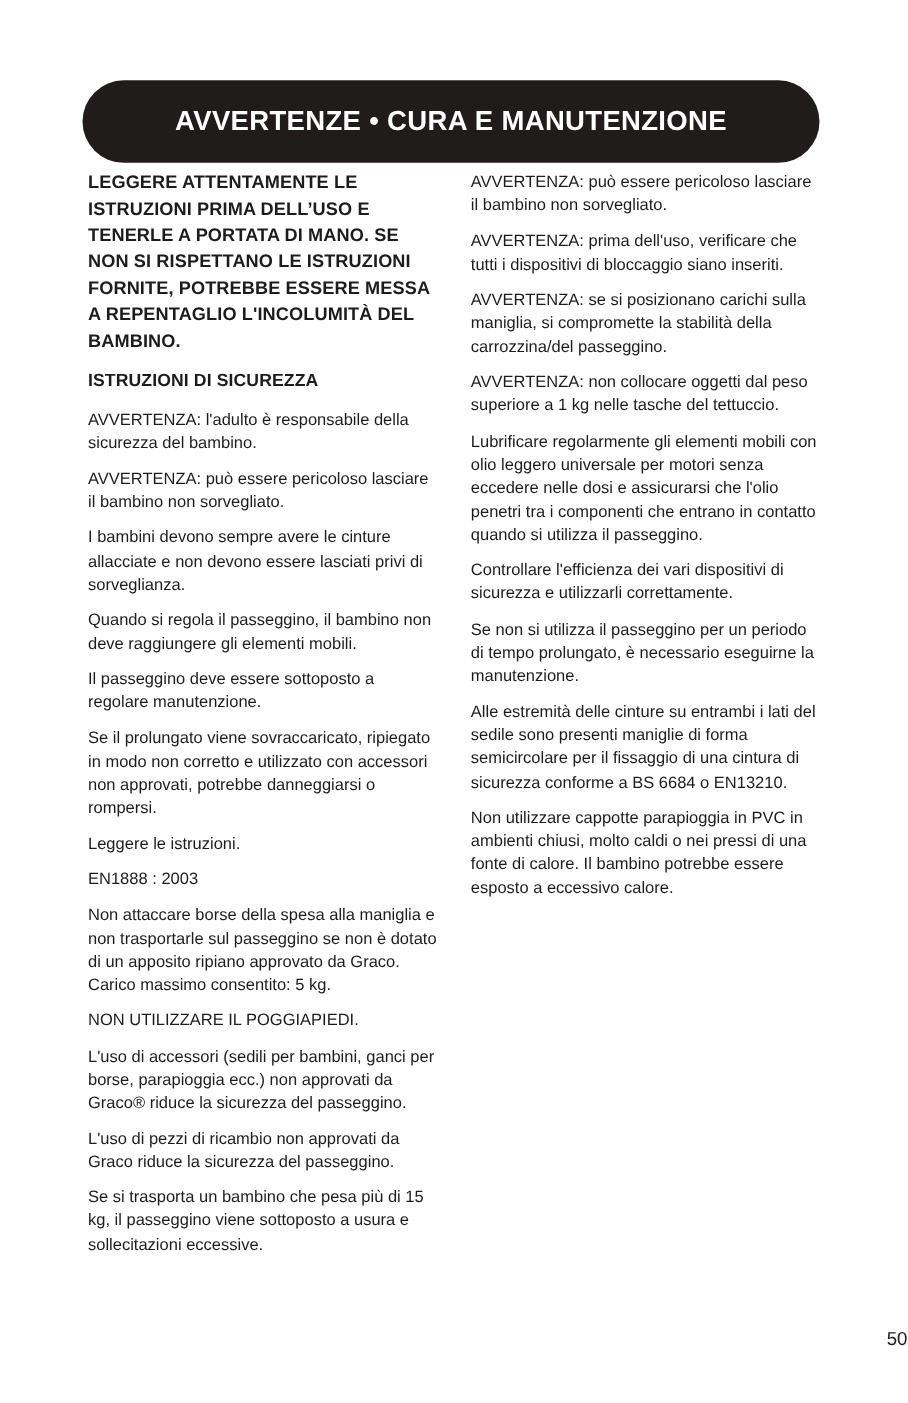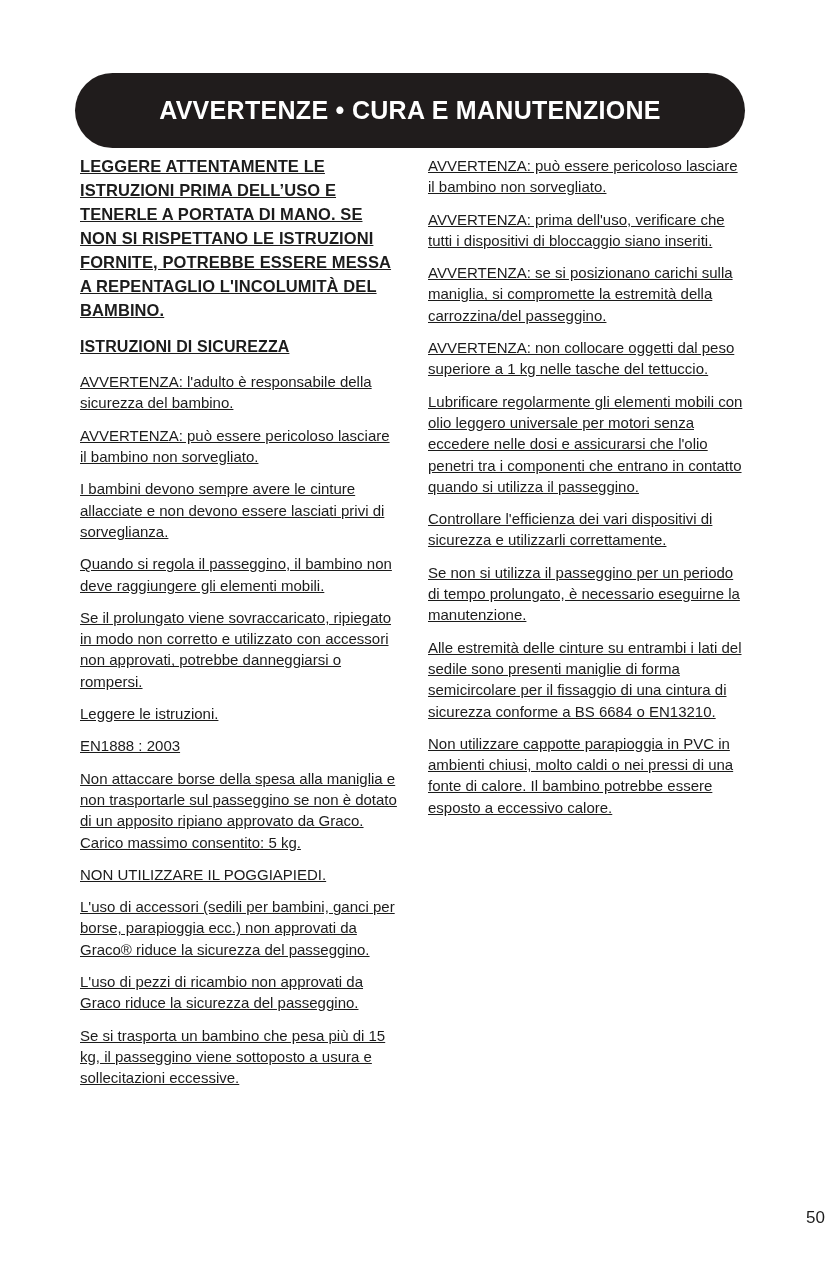--- a/index.html
+++ b/index.html
@@ -35,21 +35,20 @@
     letter-spacing: 0.3px;
     white-space: nowrap;
   }
   .columns {
     position: absolute;
     top: 155px;
     left: 80px;
     width: 665px;
     display: flex;
     gap: 30px;
-    text-decoration: underline;
   }
   .column {
     width: 318px;
     flex: 0 0 318px;
   }
   .para {
     margin: 0 0 11px 0;
     font-size: 15px;
     line-height: 1.42;
     color: #1c1c1c;
@@ -87,33 +86,34 @@
   </div>
 
   <div class="columns">
     <div class="column">
         <p class="para lead">LEGGERE ATTENTAMENTE LE ISTRUZIONI PRIMA DELL’USO E TENERLE A PORTATA DI MANO. SE NON SI RISPETTANO LE ISTRUZIONI FORNITE, POTREBBE ESSERE MESSA A REPENTAGLIO L'INCOLUMITÀ DEL BAMBINO.</p>
         <p class="para heading">ISTRUZIONI DI SICUREZZA</p>
         <p class="para body">AVVERTENZA: l'adulto è responsabile della sicurezza del bambino.</p>
         <p class="para body">AVVERTENZA: può essere pericoloso lasciare il bambino non sorvegliato.</p>
         <p class="para body">I bambini devono sempre avere le cinture allacciate e non devono essere lasciati privi di sorveglianza.</p>
         <p class="para body">Quando si regola il passeggino, il bambino non deve raggiungere gli elementi mobili.</p>
+        <p class="para body">Il passeggino deve essere sottoposto a regolare manutenzione.</p>
         <p class="para body">Se il prolungato viene sovraccaricato, ripiegato in modo non corretto e utilizzato con accessori non approvati, potrebbe danneggiarsi o rompersi.</p>
         <p class="para body">Leggere le istruzioni.</p>
         <p class="para body">EN1888 : 2003</p>
         <p class="para body">Non attaccare borse della spesa alla maniglia e non trasportarle sul passeggino se non è dotato di un apposito ripiano approvato da Graco. Carico massimo consentito: 5 kg.</p>
         <p class="para body">NON UTILIZZARE IL POGGIAPIEDI.</p>
         <p class="para body">L'uso di accessori (sedili per bambini, ganci per borse, parapioggia ecc.) non approvati da Graco® riduce la sicurezza del passeggino.</p>
         <p class="para body">L'uso di pezzi di ricambio non approvati da Graco riduce la sicurezza del passeggino.</p>
         <p class="para body">Se si trasporta un bambino che pesa più di 15 kg, il passeggino viene sottoposto a usura e sollecitazioni eccessive.</p>
       </div>
     <div class="column">
         <p class="para body">AVVERTENZA: può essere pericoloso lasciare il bambino non sorvegliato.</p>
         <p class="para body">AVVERTENZA: prima dell'uso, verificare che tutti i dispositivi di bloccaggio siano inseriti.</p>
-        <p class="para body">AVVERTENZA: se si posizionano carichi sulla maniglia, si compromette la estremità della carrozzina/del passeggino.</p>
+        <p class="para body">AVVERTENZA: se si posizionano carichi sulla maniglia, si compromette la stabilità della carrozzina/del passeggino.</p>
         <p class="para body">AVVERTENZA: non collocare oggetti dal peso superiore a 1 kg nelle tasche del tettuccio.</p>
         <p class="para body">Lubrificare regolarmente gli elementi mobili con olio leggero universale per motori senza eccedere nelle dosi e assicurarsi che l'olio penetri tra i componenti che entrano in contatto quando si utilizza il passeggino.</p>
         <p class="para body">Controllare l'efficienza dei vari dispositivi di sicurezza e utilizzarli correttamente.</p>
         <p class="para body">Se non si utilizza il passeggino per un periodo di tempo prolungato, è necessario eseguirne la manutenzione.</p>
         <p class="para body">Alle estremità delle cinture su entrambi i lati del sedile sono presenti maniglie di forma semicircolare per il fissaggio di una cintura di sicurezza conforme a BS 6684 o EN13210.</p>
         <p class="para body">Non utilizzare cappotte parapioggia in PVC in ambienti chiusi, molto caldi o nei pressi di una fonte di calore. Il bambino potrebbe essere esposto a eccessivo calore.</p>
       </div>
   </div>
 
   <div class="page-number">50</div>

